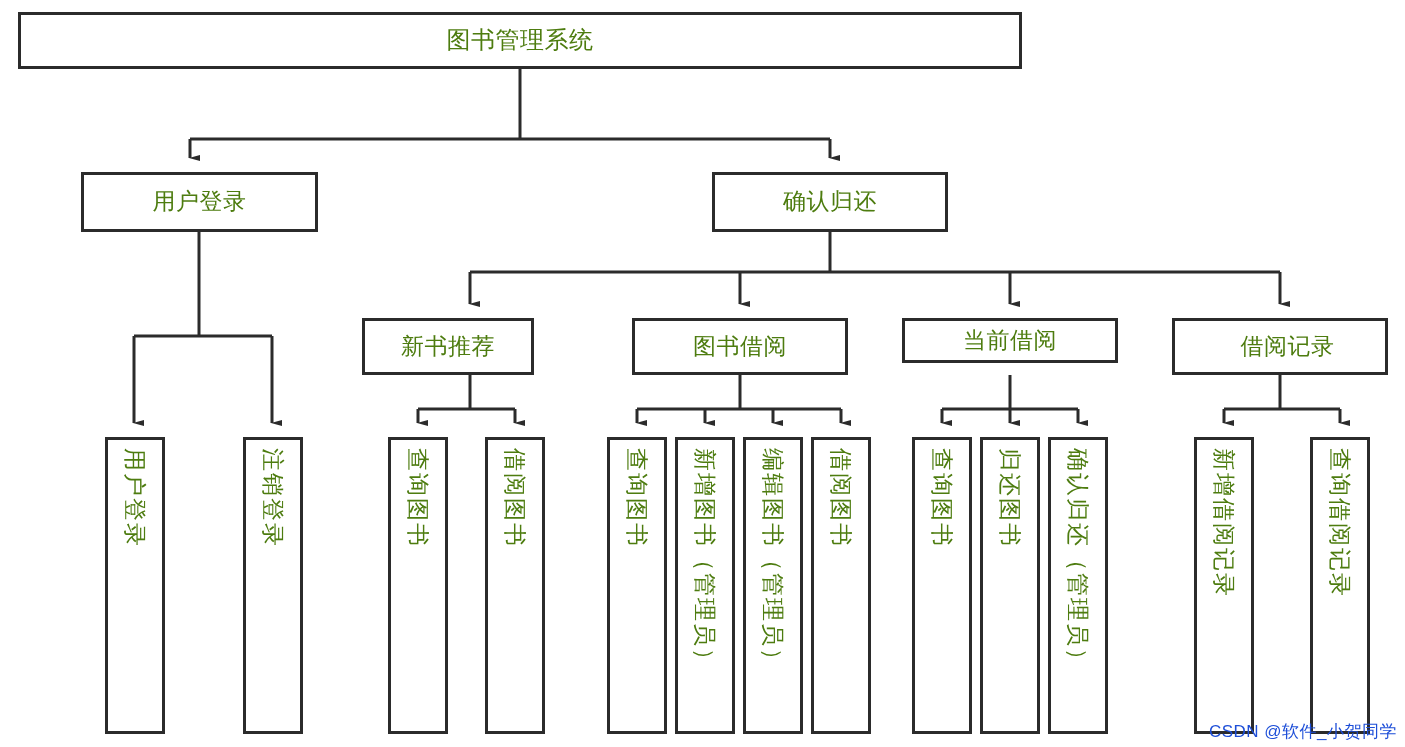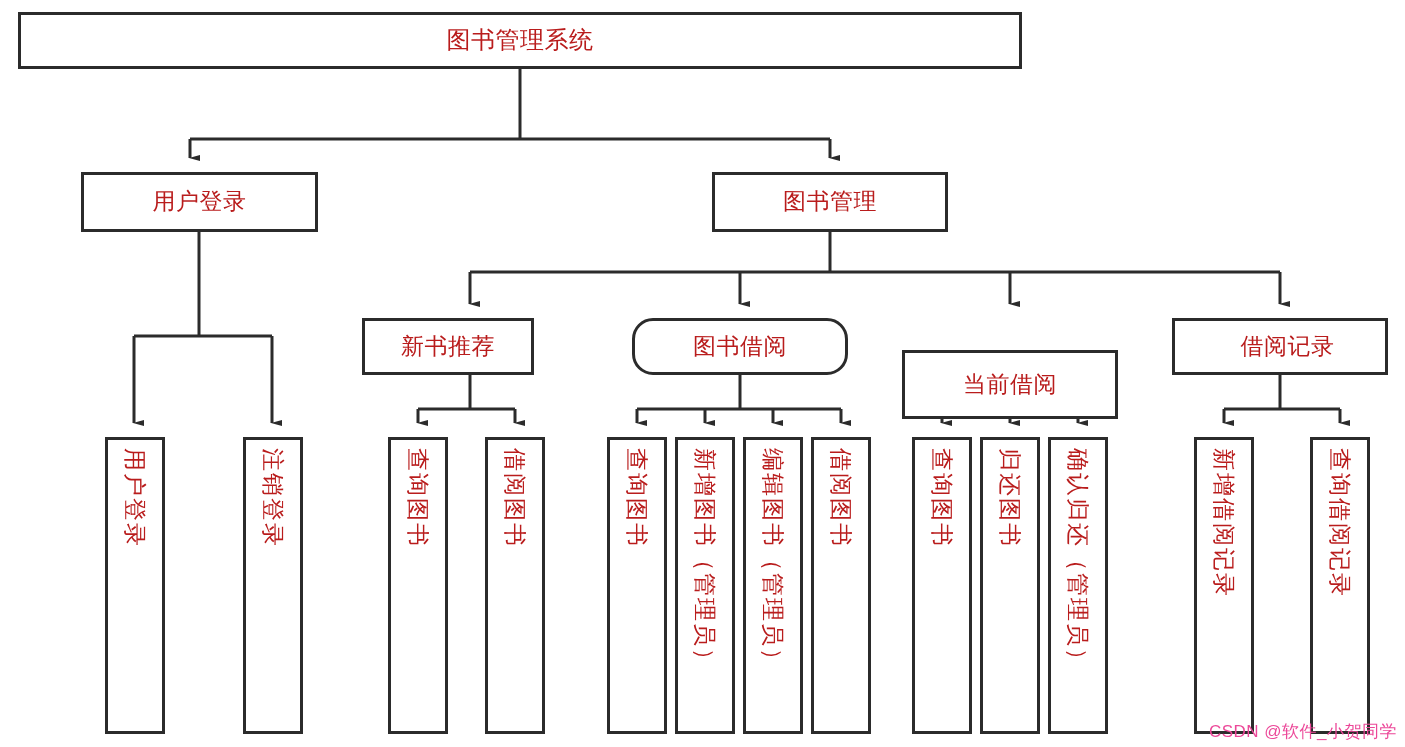--- a/index.html
+++ b/index.html
@@ -30,21 +30,21 @@
     position: absolute;
     box-sizing: border-box;
     background: #ffffff;
     border: 3px solid #2b2b2b;
     display: flex;
     align-items: center;
     justify-content: center;
     overflow: hidden;
   }
   .node .label {
-    color: #b91c1c;
+    color: #4d7c0f;
     font-size: 23px;
     line-height: 1.12;
     letter-spacing: 0.5px;
     white-space: nowrap;
     text-align: center;
   }
   
   .node.horiz .label {
     writing-mode: horizontal-tb;
   }
@@ -62,21 +62,21 @@
     letter-spacing: 2px;
     white-space: nowrap;
     max-height: 280px;
   }
   .node.root .label { font-size: 24px; }
   .watermark {
     position: absolute;
     right: 8px;
     bottom: 4px;
     font-size: 17px;
-    color: #ec4899;
+    color: #1d4ed8;
     letter-spacing: 0.5px;
     white-space: nowrap;
     user-select: none;
   }
 </style>
 </head>
 <body>
 
 <div id="canvas">
 
@@ -131,30 +131,30 @@
   </svg>
 
   <div class="node horiz root" style="left:18px; top:12px; width:1004px; height:57px;">
     <span class="label">图书管理系统</span>
   </div>
 
   <div class="node horiz" style="left:81px; top:172px; width:237px; height:60px;">
     <span class="label">用户登录</span>
   </div>
   <div class="node horiz" style="left:712px; top:172px; width:236px; height:60px;">
-    <span class="label">图书管理</span>
+    <span class="label">确认归还</span>
   </div>
 
   <div class="node horiz" style="left:362px; top:318px; width:172px; height:57px;">
     <span class="label">新书推荐</span>
   </div>
-  <div class="node horiz" style="left:632px; top:318px; width:216px; height:57px;border-radius:21px;">
+  <div class="node horiz" style="left:632px; top:318px; width:216px; height:57px;">
     <span class="label">图书借阅</span>
   </div>
-  <div class="node horiz" style="left:902px; top:318px; width:216px; height:69px;margin-top:32px;">
+  <div class="node horiz" style="left:902px; top:318px; width:216px; height:45px;">
     <span class="label">当前借阅</span>
   </div>
   <div class="node horiz" style="left:1172px; top:318px; width:216px; height:57px;padding-left:15px;">
     <span class="label">借阅记录</span>
   </div>
 
   <div class="node vert" style="left:105px; top:437px; width:60px; height:297px;">
     <span class="label">用户登录</span>
   </div>
   <div class="node vert" style="left:243px; top:437px; width:60px; height:297px;">

